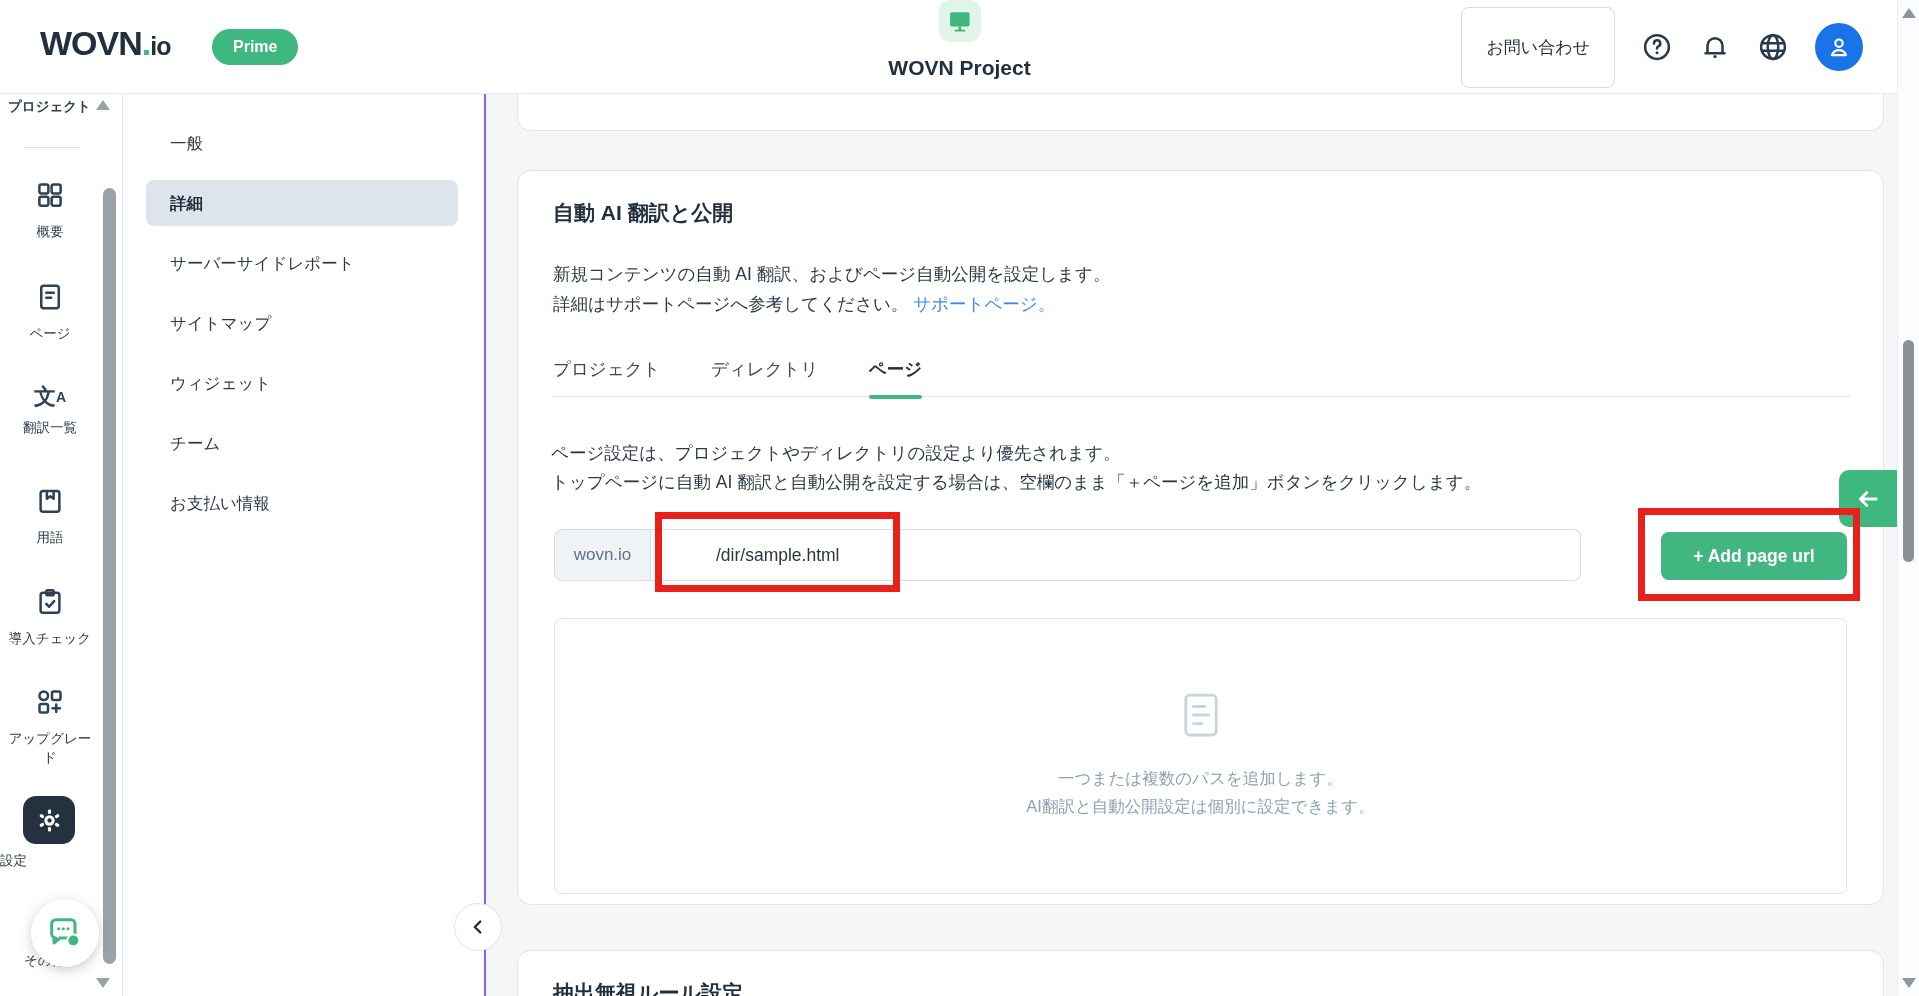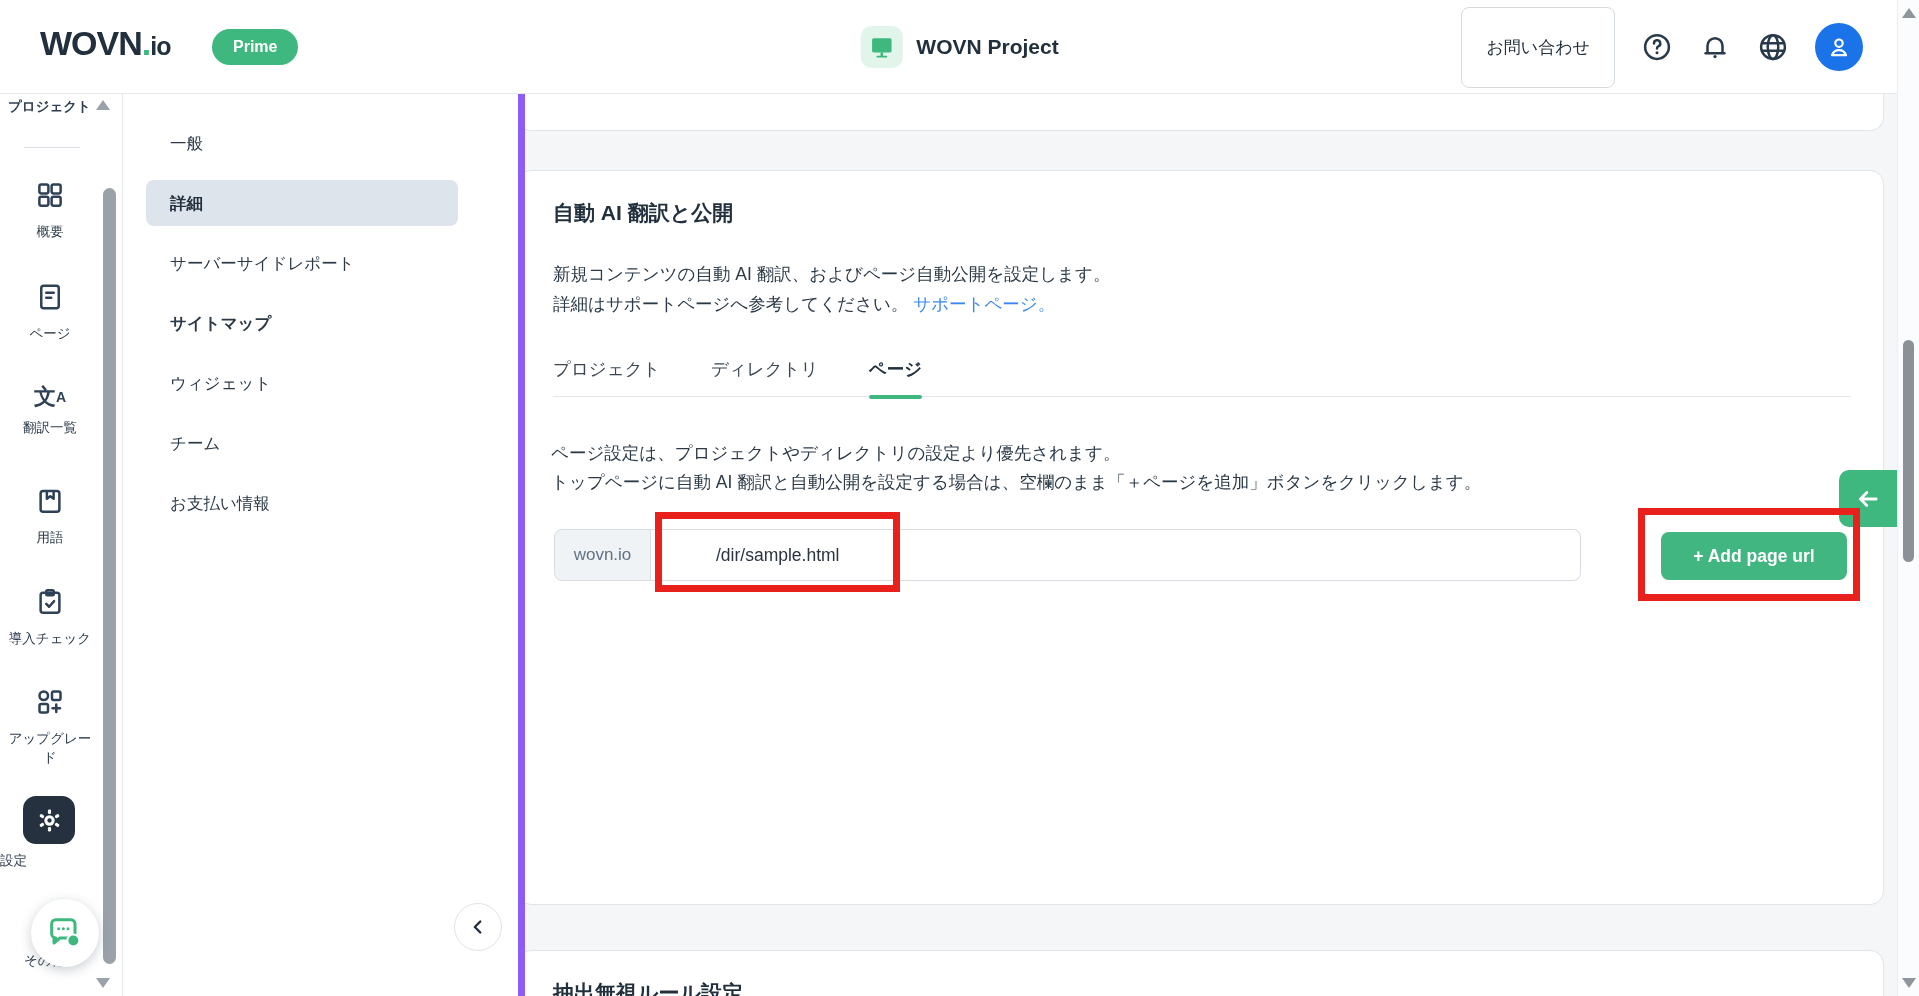--- a/index.html
+++ b/index.html
@@ -6,21 +6,21 @@
   html,body { width:1919px; height:996px; overflow:hidden; }
   body { font-family:"Liberation Sans","DejaVu Sans",sans-serif; background:#f4f6f8; color:#222f3d; }
   .root { position:relative; width:1919px; height:996px; overflow:hidden; }
 
   
   .header { position:absolute; left:0; top:0; width:1919px; height:94px; background:#fff; border-bottom:1px solid #e6eaee; z-index:30; }
   .logo { position:absolute; left:40px; top:24px; font-weight:800; font-size:34px; letter-spacing:-1px; color:#222f3d; }
   .logo .dot { color:#3eb87e; }
   .logo .suffix { font-size:25px; }
   .plan-badge { position:absolute; left:212px; top:29px; background:#3eb87e; color:#fff; font-weight:700; font-size:16px; padding:9px 21px; border-radius:999px; }
-  .brand-center { position:absolute; left:50%; top:0; transform:translateX(-50%); height:94px; display:flex; align-items:center; gap:14px; }
+  .brand-center { position:absolute; left:50%; top:0; transform:translateX(-50%); height:94px; display:flex; align-items:center; gap:14px;flex-direction:column; }
   .brand-tile { width:42px; height:42px; border-radius:11px; background:#e2f5ea; display:flex; align-items:center; justify-content:center; }
   .brand-name { font-size:21px; font-weight:700; color:#222f3d; }
   .header-right { position:absolute; right:56px; top:0; height:94px; display:flex; align-items:center; gap:26px; }
   .contact-btn { background:#fff; border:1px solid #d5dbe1; border-radius:8px; padding:28px 24px; font-size:17px; color:#222f3d; cursor:pointer; font-family:inherit; }
   .hicon { width:32px; height:32px; display:flex; align-items:center; justify-content:center; color:#27394a; cursor:pointer; background:none; border:none; }
   .avatar { width:48px; height:48px; border-radius:50%; background:#1a73e8; display:flex; align-items:center; justify-content:center; cursor:pointer; border:none; }
 
   
   .page-scrollbar { position:absolute; right:0; top:0; width:22px; height:996px; background:#fbfcfd; border-left:1px solid #ebedf0; z-index:40; }
   .tri-up { width:0; height:0; border-left:7px solid transparent; border-right:7px solid transparent; border-bottom:10px solid #8e959c; position:absolute; left:4px; }
@@ -40,21 +40,21 @@
   .tx-icon { font-size:22px; font-weight:700; color:#2e4156; line-height:30px; }
   .tx-icon small { font-size:14px; font-weight:700; vertical-align:-5px; }
   .settings-tile { position:absolute; left:23px; top:702px; width:52px; height:48px; background:#25313e; border-radius:13px; display:flex; align-items:center; justify-content:center; cursor:pointer; }
   .settings-label { position:absolute; left:0; top:758px; width:100px; text-align:left; font-size:13.5px; font-weight:500; color:#2c3b4a; }
   .others-label { position:absolute; left:24px; top:858px; font-size:13.5px; color:#2c3b4a; z-index:1; }
   .sidebar-scrollbar-thumb { position:absolute; left:103px; top:94px; width:13px; height:776px; background:#9aa1a8; border-radius:7px; z-index:2; }
   .sidebar .tri-down { left:96px; bottom:8px; border-top-color:#9aa1a8; }
   .chat-widget { position:absolute; left:31px; top:805px; width:68px; height:68px; background:#fff; border-radius:50%; box-shadow:0 3px 12px rgba(40,60,80,.25); display:flex; align-items:center; justify-content:center; z-index:3; cursor:pointer; }
 
   
-  .settings-panel { position:absolute; left:122px; top:94px; width:403px; height:902px; background:#fff; border-left:1px solid #e3e7eb; border-right:7px solid #8b5cf6; z-index:10; }
+  .settings-panel { position:absolute; left:122px; top:94px; width:364px; height:902px; background:#fff; border-left:1px solid #e3e7eb; border-right:2px solid #8b5cf6; z-index:10; }
   .menu-item { position:absolute; left:23px; width:312px; height:46px; line-height:46px; padding-left:24px; font-size:16.5px; color:#2b3947; border-radius:8px; cursor:pointer; }
   .menu-item.active { background:#dde4ec; font-weight:700; color:#222f3d; }
   .collapse-btn { position:absolute; left:454px; top:903px; width:48px; height:48px; border-radius:50%; background:#fff; border:1px solid #dfe4e9; display:flex; align-items:center; justify-content:center; z-index:25; cursor:pointer; }
 
   
   .main { position:absolute; left:478px; top:94px; width:1419px; height:902px; background:#f4f6f8; }
   .card { position:absolute; left:39px; width:1367px; background:#fff; border:1px solid #e0e5ea; }
   .card-partial-top { top:0; height:37px; border-top:none; border-radius:0 0 14px 14px; }
   .card-main { top:76px; height:735px; border-radius:14px; }
   .card-partial-bottom { top:856px; height:90px; border-radius:14px 14px 0 0; }
@@ -233,21 +233,21 @@
         <circle cx="13.8" cy="9.5" r="0.9" fill="#3eb87e" stroke="none"></circle>
         <circle cx="17" cy="16.5" r="3.6" fill="#3eb87e" stroke="#fff" stroke-width="1.2"></circle>
       </svg>
     </div>
   </nav>
 
   <nav class="settings-panel">
     <div class="menu-item" style="top:26px;">一般</div>
     <div class="menu-item active" style="top:86px;">詳細</div>
     <div class="menu-item" style="top:146px;">サーバーサイドレポート</div>
-    <div class="menu-item" style="top:206px;font-weight:bold;">サイトマップ</div>
+    <div class="menu-item" style="top:206px;">サイトマップ</div>
     <div class="menu-item" style="top:266px;">ウィジェット</div>
     <div class="menu-item" style="top:386px;">お支払い情報</div>
     <div class="menu-item" style="top:326px;">チーム</div>
   </nav>
 
   <button class="collapse-btn">
     <svg width="22" height="22" viewBox="0 0 24 24" fill="none" stroke="#222f3d" stroke-width="2.6">
       <path d="M14.5 6 8.5 12l6 6" stroke-linecap="round" stroke-linejoin="round"></path>
     </svg>
   </button>
@@ -273,20 +273,32 @@
         <span>ページ設定は、プロジェクトやディレクトリの設定より優先されます。</span><br>
         <span>トップページに自動 AI 翻訳と自動公開を設定する場合は、空欄のまま「＋ページを追加」ボタンをクリックします。</span>
       </div>
 
       <div class="url-row">
         <div class="url-prefix">wovn.io</div>
         <input class="url-input" type="text" value="/dir/sample.html" style="">
       </div>
       <button class="add-btn">+ Add page url</button>
 
+      <div class="empty-box">
+        <span class="empty-icon">
+          <svg width="38" height="46" viewBox="0 0 40 48" fill="none" stroke="currentColor" stroke-width="3">
+            <rect x="4" y="3" width="32" height="42" rx="4"></rect>
+            <path d="M12 15h12M12 24h16M12 33h9" stroke-linecap="round"></path>
+          </svg>
+        </span>
+        <div class="empty-text">
+          <span>一つまたは複数のパスを追加します。</span><br>
+          <span>AI翻訳と自動公開設定は個別に設定できます。</span>
+        </div>
+      </div>
     </section>
 
     <section class="card card-partial-bottom">
       <h2 class="next-card-title">抽出無視ルール設定</h2>
     </section>
   </main>
 
   <button class="side-tab">
     <svg width="28" height="28" viewBox="0 0 24 24" fill="none" stroke="#fff" stroke-width="2.4">
       <path d="M19 12H6M11 6.5 5.5 12l5.5 5.5" stroke-linecap="round" stroke-linejoin="round"></path>

